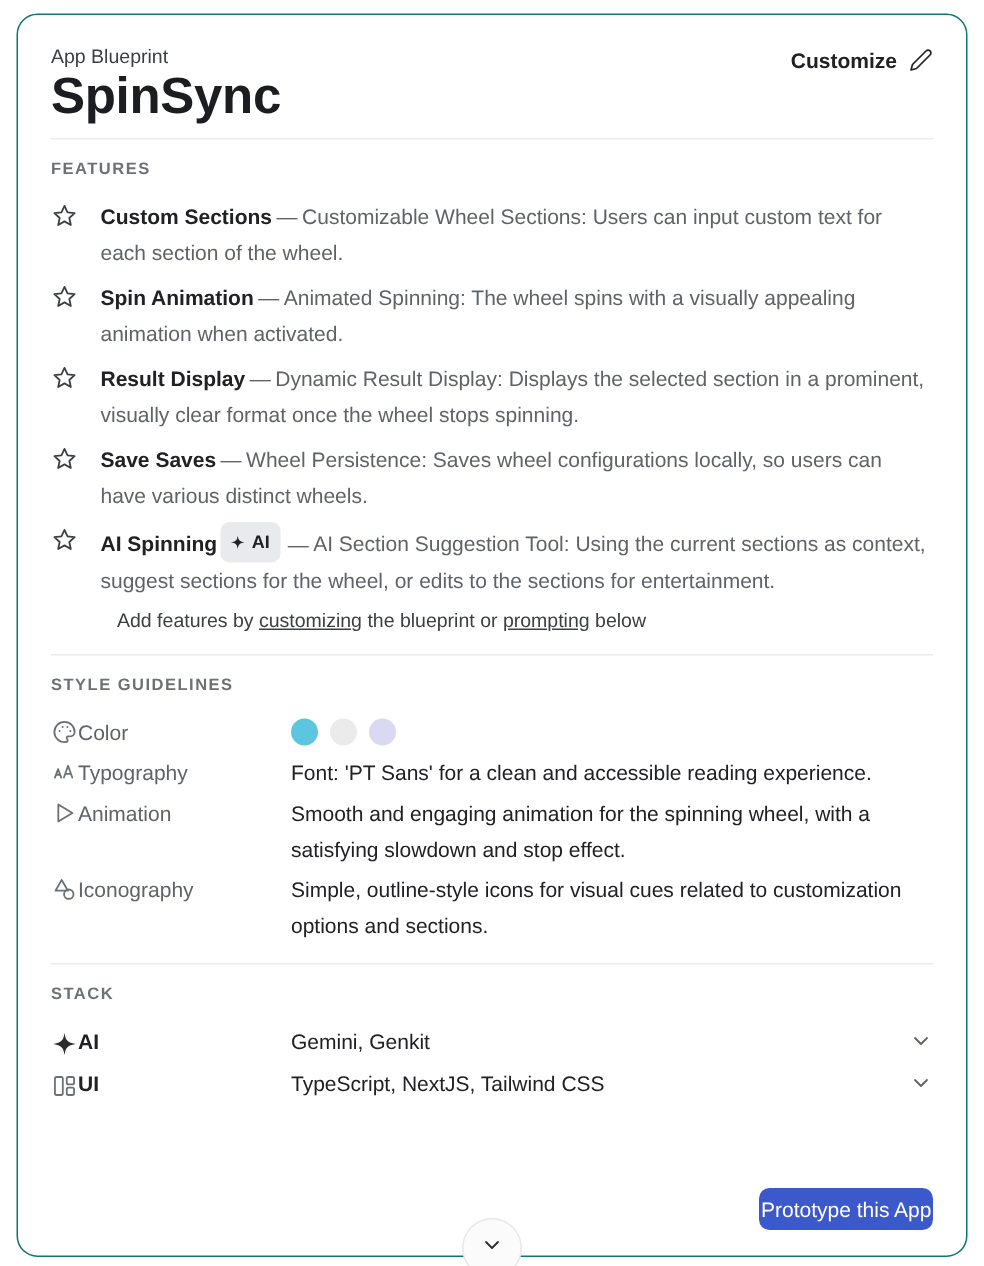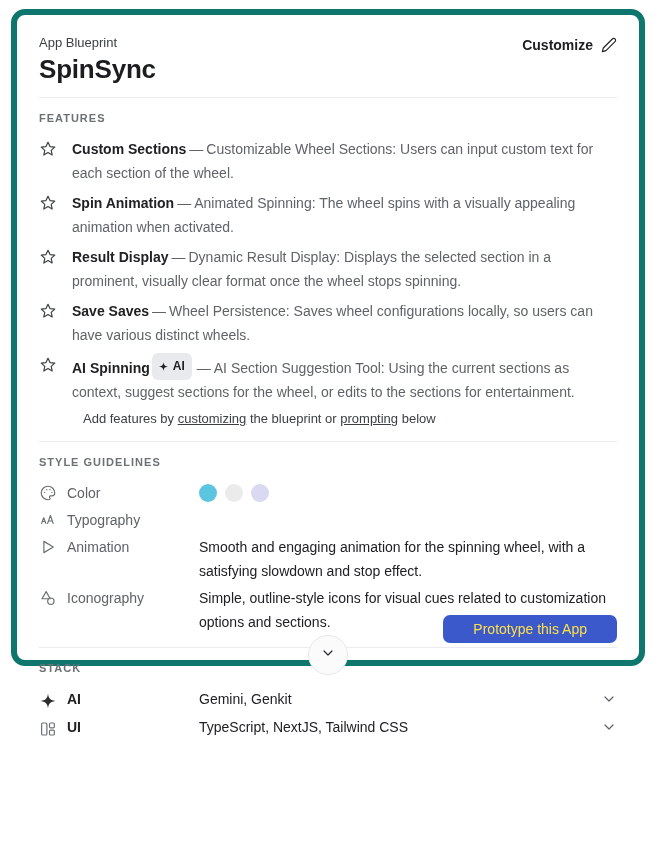--- a/index.html
+++ b/index.html
@@ -1,25 +1,25 @@
 <!DOCTYPE html>
 <html><head>
 <meta charset="utf-8">
 <style>
   * { margin:0; padding:0; box-sizing:border-box; }
   html,body { width:656px; height:844px; background:#fff; overflow:hidden;
     font-family:"Liberation Sans", sans-serif; color:#202124; }
-  .card { position:absolute; left:11px; top:9px; width:634px; height:657px;
-    background:#fff; border:6px solid #0f766e; border-radius:14px; }
+  .card { position:absolute; left:11px; top:9px; width:634px; height:829px;
+    background:#fff; border:1px solid #0f766e; border-radius:14px; }
   .inner { padding:20px 22px 0 22px; }
 
   
   .hdr { display:flex; justify-content:space-between; align-items:flex-start; }
   .eyebrow { font-size:13px; color:#3c4043; line-height:16px; }
-  .title { font-size:26px; font-weight:600; color:#1b1d21; line-height:30px; margin-top:3px; letter-spacing:-0.2px; }
+  .title { font-size:34px; font-weight:600; color:#1b1d21; line-height:30px; margin-top:3px; letter-spacing:-0.2px; }
   .customize { display:flex; align-items:flex-start; gap:8px; font-size:14px; font-weight:700;
     color:#202124; cursor:pointer; background:none; border:none; font-family:inherit; padding:2px 0; }
   .customize svg { width:16px; height:16px; }
 
   .divider { height:1px; background:#ececee; margin:13px 0; }
 
   .sec-label { font-size:11px; font-weight:600; letter-spacing:1px; color:#6c7176;
     line-height:14px; margin-bottom:12px; }
 
   
@@ -29,34 +29,34 @@
   .feat strong { color:#202124; font-weight:600; }
   .sep { margin:0 3px; }
   .badge { display:inline-flex; align-items:center; gap:4px; background:#e9eaed; border-radius:6px;
     padding:1px 7px 2px 6px; font-size:12px; font-weight:600; color:#202124; margin:0 2px; vertical-align:1px; }
   .badge svg { width:11px; height:11px; }
   .note { margin-left:44px; font-size:13px; color:#3c4043; line-height:18px; margin-top:2px; }
   .note a { color:#3c4043; text-decoration:underline; cursor:pointer; }
 
   
   .row { display:flex; align-items:flex-start; font-size:14px; line-height:24px; margin-bottom:3px; }
-  .row-label { flex:0 0 160px; display:flex; gap:10px; color:#5f6368; align-items:flex-start; }
+  .row-label { flex:0 0 160px; display:flex; color:#5f6368; align-items:flex-start; }
   .row-label .ric { flex:0 0 18px; width:18px; height:18px; margin-top:3px; color:#6b7076; }
   .row-value { flex:1; color:#202124; }
   .dots { display:flex; gap:8px; margin-top:3px; }
   .dot { width:18px; height:18px; border-radius:50%; }
 
   .stack-row { align-items:center; margin-bottom:4px; }
   .stack-row .row-label { color:#202124; font-weight:600; align-items:center; }
   .stack-row .ric.dark { color:#2a2c30; }
   .chev { width:16px; height:16px; color:#5f6368; margin-left:auto; cursor:pointer; flex:0 0 16px; }
 
   
-  .proto-btn { position:absolute; right:22px; bottom:17px; background:#3b59cb; color:#fde047;
-    border:none; border-radius:7px; font-family:inherit; font-size:14px; padding:6px 30px;
+  .proto-btn { position:absolute; right:22px; bottom:17px; background:#3b59cb; color:#ffffff;
+    border:none; border-radius:7px; font-family:inherit; font-size:14px; padding:6px 1px;
     line-height:16px; cursor:pointer; }
   .expand-btn { position:absolute; left:50%; transform:translateX(-50%); bottom:-15px;
     width:40px; height:40px; border-radius:50%; background:#fbfbfb; border:1px solid #e8e8ea;
     display:flex; align-items:center; justify-content:center; cursor:pointer; }
   .expand-btn svg { width:16px; height:16px; color:#2a2c30; margin-top:-4px; }
 
   svg { display:block; }
 </style>
 </head>
 <body>
@@ -165,20 +165,21 @@
     <div class="row">
       <div class="row-label">
         <span class="ric">
             <svg viewBox="0 0 24 24" fill="none" stroke="currentColor" stroke-width="1.6" stroke-linecap="round" stroke-linejoin="round">
               <path d="M3.5 16.5 6.3 9l2.8 7.5M4.4 14h3.8"></path>
               <path d="M11.5 16.5 15.2 6l3.7 10.5M12.8 13.3h4.8"></path>
             </svg>
           </span>
         <span>Typography</span>
       </div>
+      <div class="row-value">Font: 'PT Sans' for a clean and accessible reading experience.</div>
     </div>
 
     <div class="row">
       <div class="row-label">
         <span class="ric">
             <svg viewBox="0 0 24 24" fill="none" stroke="currentColor" stroke-width="1.6" stroke-linejoin="round" stroke-linecap="round">
               <path d="M6.5 4.5v15l12.5-7.5z"></path>
             </svg>
           </span>
         <span>Animation</span>

